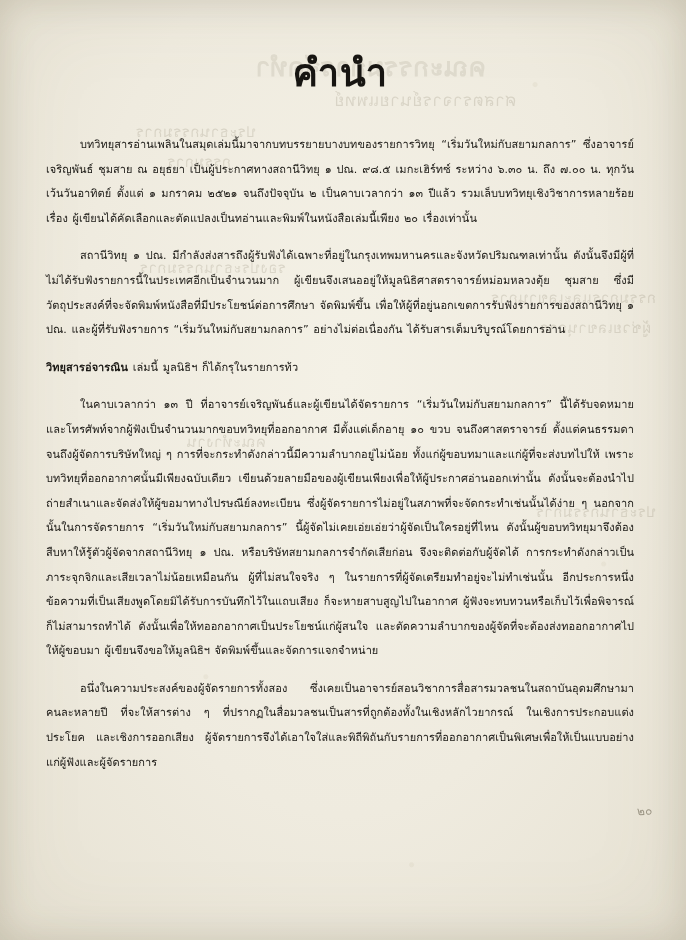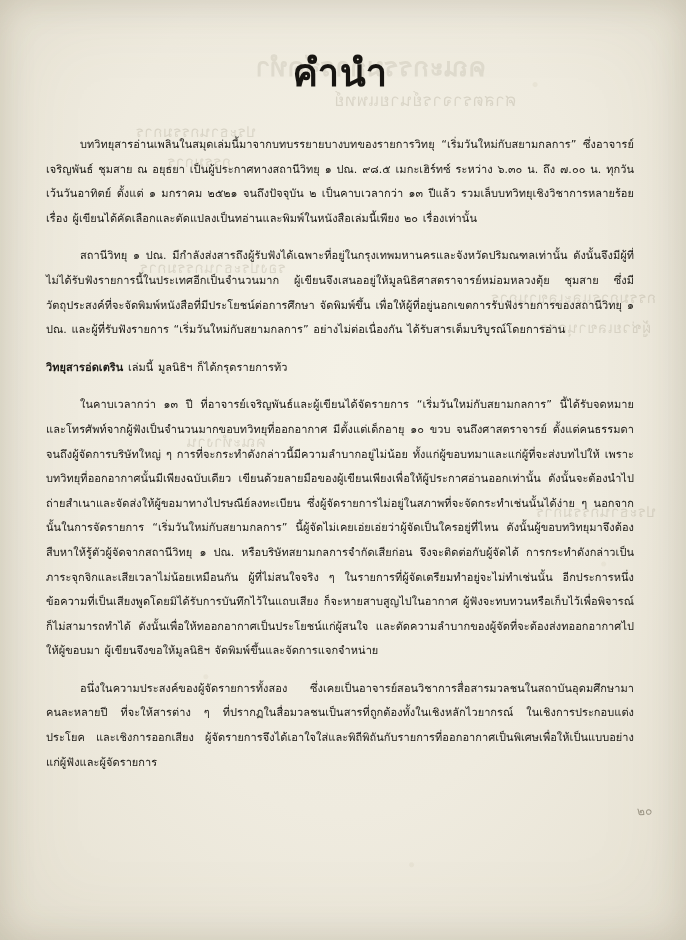--- a/index.html
+++ b/index.html
@@ -134,21 +134,21 @@
   </div>
 
   <div class="content">
 
     <h1 class="doc-title">คำนำ</h1>
 
     <p class="para indent">บทวิทยุสารอ่านเพลินในสมุดเล่มนี้มาจากบทบรรยายบางบทของรายการวิทยุ “เริ่มวันใหม่กับสยามกลการ” ซึ่งอาจารย์เจริญพันธ์ ชุมสาย ณ อยุธยา เป็นผู้ประกาศทางสถานีวิทยุ ๑ ปณ. ๙๘.๕ เมกะเฮิร์ทซ์ ระหว่าง ๖.๓๐ น. ถึง ๗.๐๐ น. ทุกวันเว้นวันอาทิตย์ ตั้งแต่ ๑ มกราคม ๒๕๒๑ จนถึงปัจจุบัน  ๒ เป็นคาบเวลากว่า ๑๓ ปีแล้ว รวมเล็บบทวิทยุเชิงวิชาการหลายร้อยเรื่อง ผู้เขียนได้คัดเลือกและตัดแปลงเป็นทอ่านและพิมพ์ในหนังสือเล่มนี้เพียง ๒๐ เรื่องเท่านั้น</p>
 
     <p class="para indent">สถานีวิทยุ ๑ ปณ. มีกำลังส่งสารถึงผู้รับฟังได้เฉพาะที่อยู่ในกรุงเทพมหานครและจังหวัดปริมณฑลเท่านั้น ดังนั้นจึงมีผู้ที่ไม่ได้รับฟังรายการนี้ในประเทศอีกเป็นจำนวนมาก ผู้เขียนจึงเสนออยู่ให้มูลนิธิศาสตราจารย์หม่อมหลวงตุ้ย ชุมสาย ซึ่งมีวัตถุประสงค์ที่จะจัดพิมพ์หนังสือที่มีประโยชน์ต่อการศึกษา จัดพิมพ์ขึ้น เพื่อให้ผู้ที่อยู่นอกเขตการรับฟังรายการของสถานีวิทยุ ๑ ปณ. และผู้ที่รับฟังรายการ “เริ่มวันใหม่กับสยามกลการ” อย่างไม่ต่อเนื่องกัน ได้รับสารเต็มบริบูรณ์โดยการอ่าน</p>
 
-    <p class="para"><span class="bold">วิทยุสารอ่ดเตริน</span><span> เล่มนี้ มูลนิธิฯ ก็ได้กรุดรายการท้ว</span></p>
+    <p class="para"><span class="bold">วิทยุสารอ่จารณิน</span><span> เล่มนี้ มูลนิธิฯ ก็ได้กรุในรายการท้ว</span></p>
 
     <p class="para indent">ในคาบเวลากว่า ๑๓ ปี ที่อาจารย์เจริญพันธ์และผู้เขียนได้จัดรายการ  “เริ่มวันใหม่กับสยามกลการ” นี้ได้รับจดหมายและโทรศัพท์จากผู้ฟังเป็นจำนวนมากขอบทวิทยุที่ออกอากาศ มีตั้งแต่เด็กอายุ ๑๐ ขวบ จนถึงศาสตราจารย์ ตั้งแต่คนธรรมดาจนถึงผู้จัดการบริษัทใหญ่ ๆ  การที่จะกระทำดังกล่าวนี้มีความลำบากอยู่ไม่น้อย ทั้งแก่ผู้ขอบทมาและแก่ผู้ที่จะส่งบทไปให้ เพราะบทวิทยุที่ออกอากาศนั้นมีเพียงฉบับเดียว เขียนด้วยลายมือของผู้เขียนเพียงเพื่อให้ผู้ประกาศอ่านออกเท่านั้น ดังนั้นจะต้องนำไปถ่ายสำเนาและจัดส่งให้ผู้ขอมาทางไปรษณีย์ลงทะเบียน ซึ่งผู้จัดรายการไม่อยู่ในสภาพที่จะจัดกระทำเช่นนั้นได้ง่าย ๆ  นอกจากนั้นในการจัดรายการ “เริ่มวันใหม่กับสยามกลการ” นี้ผู้จัดไม่เคยเอ่ยเอ่ยว่าผู้จัดเป็นใครอยู่ที่ไหน ดังนั้นผู้ขอบทวิทยุมาจึงต้องสืบหาให้รู้ตัวผู้จัดจากสถานีวิทยุ ๑ ปณ. หรือบริษัทสยามกลการจำกัดเสียก่อน จึงจะติดต่อกับผู้จัดได้  การกระทำดังกล่าวเป็นภาระจุกจิกและเสียเวลาไม่น้อยเหมือนกัน ผู้ที่ไม่สนใจจริง ๆ ในรายการที่ผู้จัดเตรียมทำอยู่จะไม่ทำเช่นนั้น  อีกประการหนึ่งข้อความที่เป็นเสียงพูดโดยมิได้รับการบันทึกไว้ในแถบเสียง ก็จะหายสาบสูญไปในอากาศ ผู้ฟังจะทบทวนหรือเก็บไว้เพื่อพิจารณ์ก็ไม่สามารถทำได้ ดังนั้นเพื่อให้ทออกอากาศเป็นประโยชน์แก่ผู้สนใจ และตัดความลำบากของผู้จัดที่จะต้องส่งทออกอากาศไปให้ผู้ขอบมา ผู้เขียนจึงขอให้มูลนิธิฯ จัดพิมพ์ขึ้นและจัดการแจกจำหน่าย</p>
 
 
     <p class="para indent">อนึ่งในความประสงค์ของผู้จัดรายการทั้งสอง  ซึ่งเคยเป็นอาจารย์สอนวิชาการสื่อสารมวลชนในสถาบันอุดมศึกษามาคนละหลายปี ที่จะให้สารต่าง ๆ ที่ปรากฏในสื่อมวลชนเป็นสารที่ถูกต้องทั้งในเชิงหลักไวยากรณ์ ในเชิงการประกอบแต่งประโยค และเชิงการออกเสียง ผู้จัดรายการจึงได้เอาใจใส่และพิถีพิถันกับรายการที่ออกอากาศเป็นพิเศษเพื่อให้เป็นแบบอย่างแก่ผู้ฟังและผู้จัดรายการ</p>
 
   </div>
 
   <div class="page-number">๒๐</div>
 

